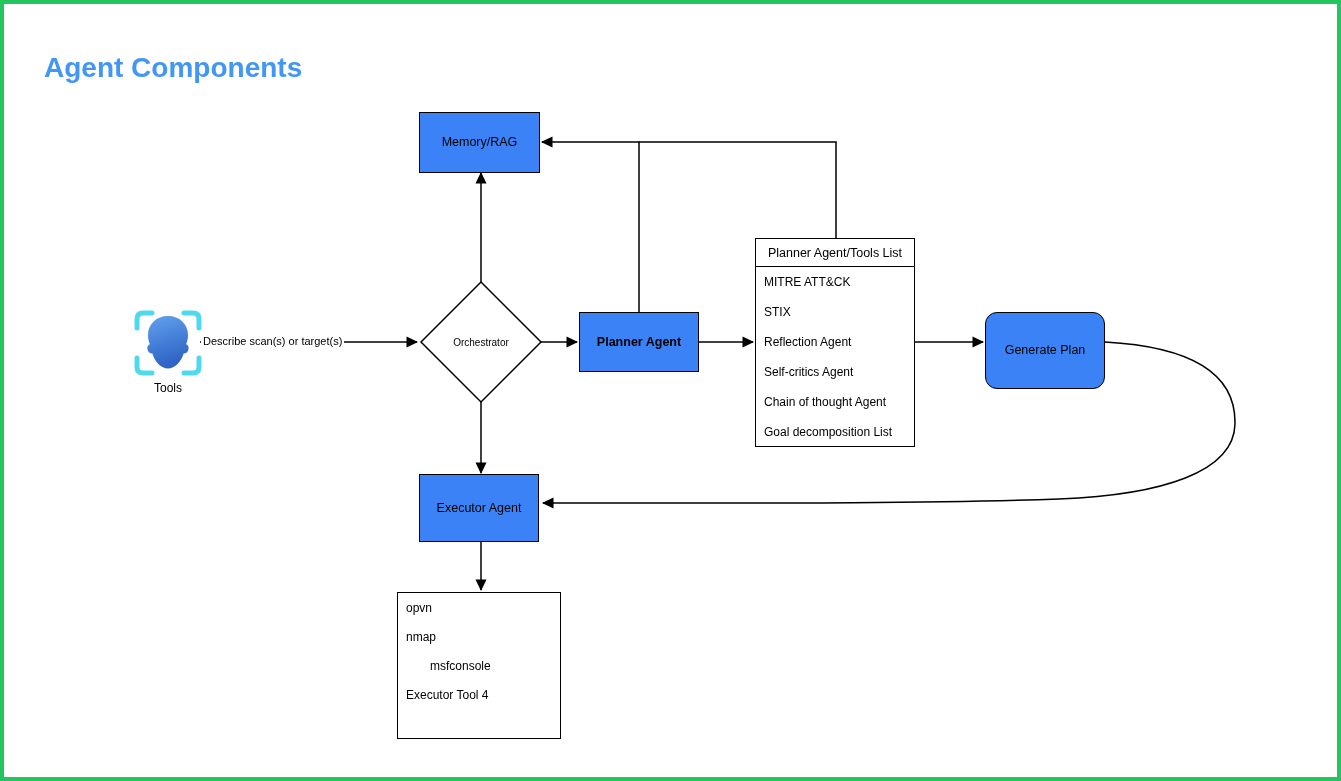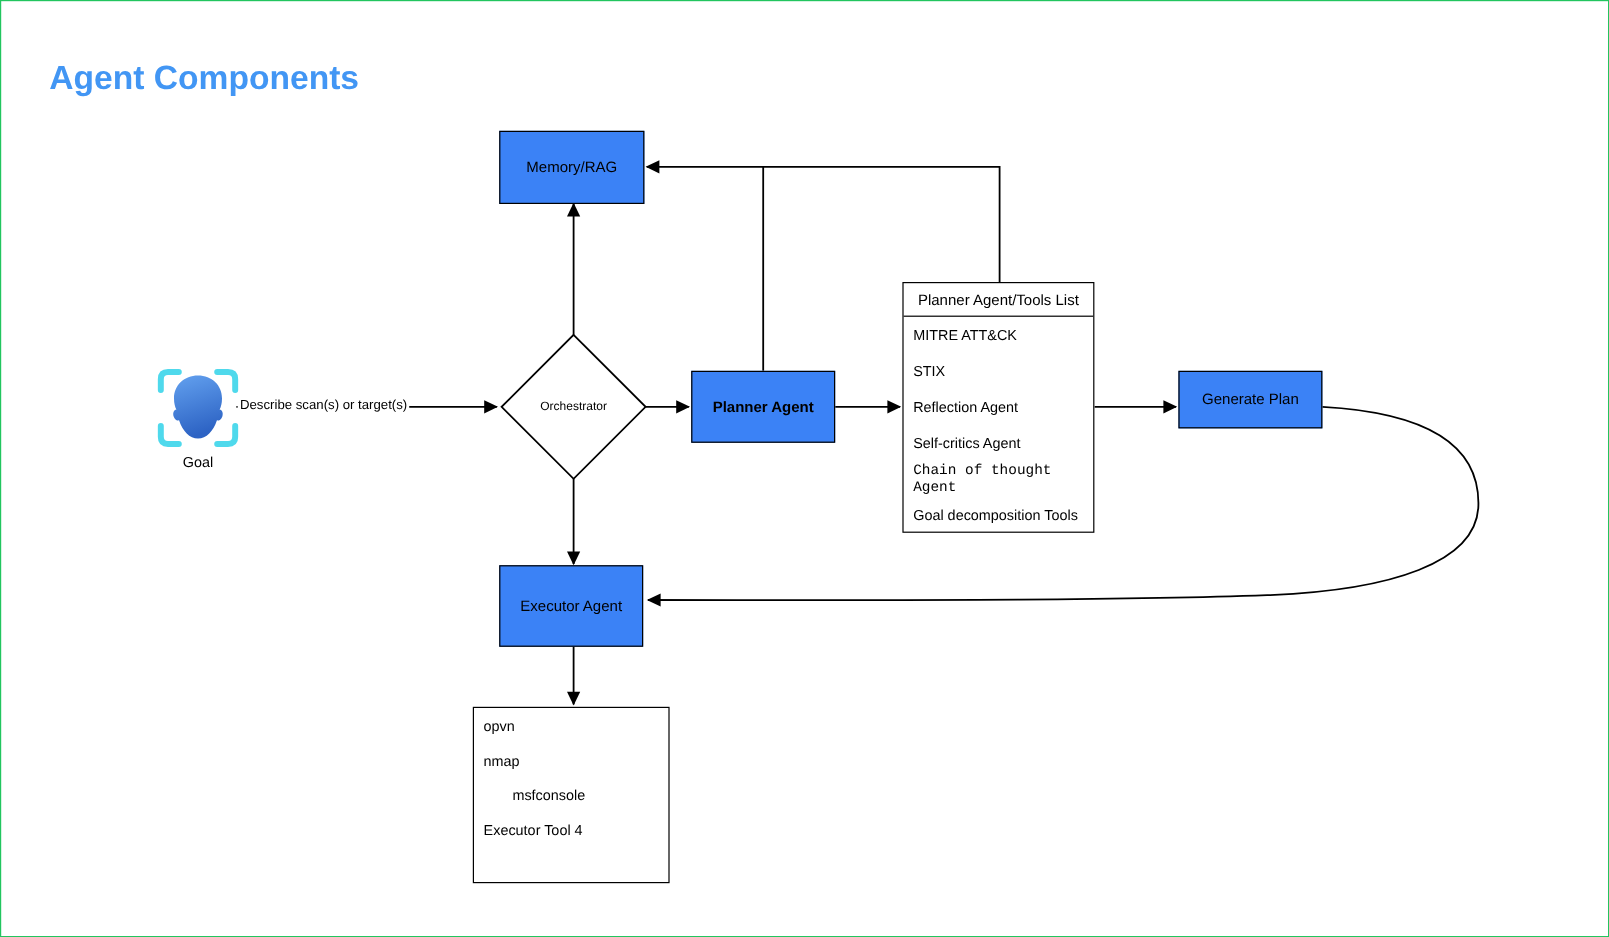--- a/index.html
+++ b/index.html
@@ -1,18 +1,18 @@
 <!DOCTYPE html>
 <html><head>
 <meta charset="utf-8">
 <style>
   html,body { margin:0; padding:0; background:#fff; }
   .canvas {
     position:relative; width:1341px; height:781px; box-sizing:border-box;
-    background:#ffffff; border:1px solid #22c55e;
+    background:#ffffff; border:4px solid #22c55e;
     font-family:"Liberation Sans", sans-serif; color:#000; overflow:hidden;
   }
   .page-title {
     position:absolute; left:40px; top:48px;
     font-size:28px; font-weight:bold; color:#4296F4; letter-spacing:0px;
   }
   svg.wires { position:absolute; left:0; top:0; }
   .node {
     position:absolute; box-sizing:border-box; border:1.5px solid #000;
     background:#3b82f6; display:flex; align-items:center; justify-content:center;
@@ -90,42 +90,42 @@
         <path d="M65,48 L65,57 Q65,63 59,63 L50,63"></path>
         <path d="M18,63 L9,63 Q3,63 3,57 L3,48"></path>
       </g>
       <path d="M34,6 C45.5,6 54,14 54,25 C54,29 53.2,32 52,34.2
                C54.2,34.6 55.3,37.2 54.2,40.2 C53.2,42.8 51,43.8 49.8,43.3
                C46.8,52.5 41,58.5 34,58.5 C27,58.5 21.2,52.5 18.2,43.3
                C17,43.8 14.8,42.8 13.8,40.2 C12.7,37.2 13.8,34.6 16,34.2
                C14.8,32 14,29 14,25 C14,14 22.5,6 34,6 Z" fill="url(#headGrad)"></path>
     </svg>
   </div>
-  <div class="user-label">Goal</div>
+  <div class="user-label">Tools</div>
 
   <div class="edge-label" style="left:197px; top:331px;">Describe scan(s) or target(s)</div>
 
   <div class="diamond-label" style="left:417px; top:278px; width:120px; height:120px;">Orchestrator</div>
 
   <div class="node" style="left:415px; top:108px; width:121px; height:61px;">Memory/RAG</div>
 
   <div class="node" style="left:575px; top:308px; width:120px; height:60px;font-weight:bold;">Planner Agent</div>
 
-  <div class="node" style="left:981px; top:308px; width:120px; height:48px;">Generate Plan</div>
+  <div class="node" style="left:981px; top:308px; width:120px; height:77px;border-radius:12px;">Generate Plan</div>
 
   <div class="node" style="left:415px; top:470px; width:120px; height:68px;">Executor Agent</div>
 
   <div class="list-box" style="left:751px; top:234px; width:160px; height:209px;">
     <div class="list-header" style="height:28px;">Planner Agent/Tools List</div>
     <div class="list-item" style="height:30px;">MITRE ATT&amp;CK</div>
     <div class="list-item" style="height:30px;">STIX</div>
     <div class="list-item" style="height:30px;">Reflection Agent</div>
     <div class="list-item" style="height:30px;">Self-critics Agent</div>
-    <div class="list-item" style="height:30px;font-family:Liberation Mono, monospace;">Chain of thought Agent</div>
-    <div class="list-item" style="height:30px;">Goal decomposition Tools</div>
+    <div class="list-item" style="height:30px;">Chain of thought Agent</div>
+    <div class="list-item" style="height:30px;">Goal decomposition List</div>
   </div>
 
   <div class="list-box" style="left:393px; top:588px; width:164px; height:147px;">
     <div class="list-item" style="height:29px;">opvn</div>
     <div class="list-item" style="height:29px;">nmap</div>
     <div class="list-item" style="height:29px;margin-left:24px;">msfconsole</div>
     <div class="list-item" style="height:29px;">Executor Tool 4</div>
   </div>
 
 </div>

